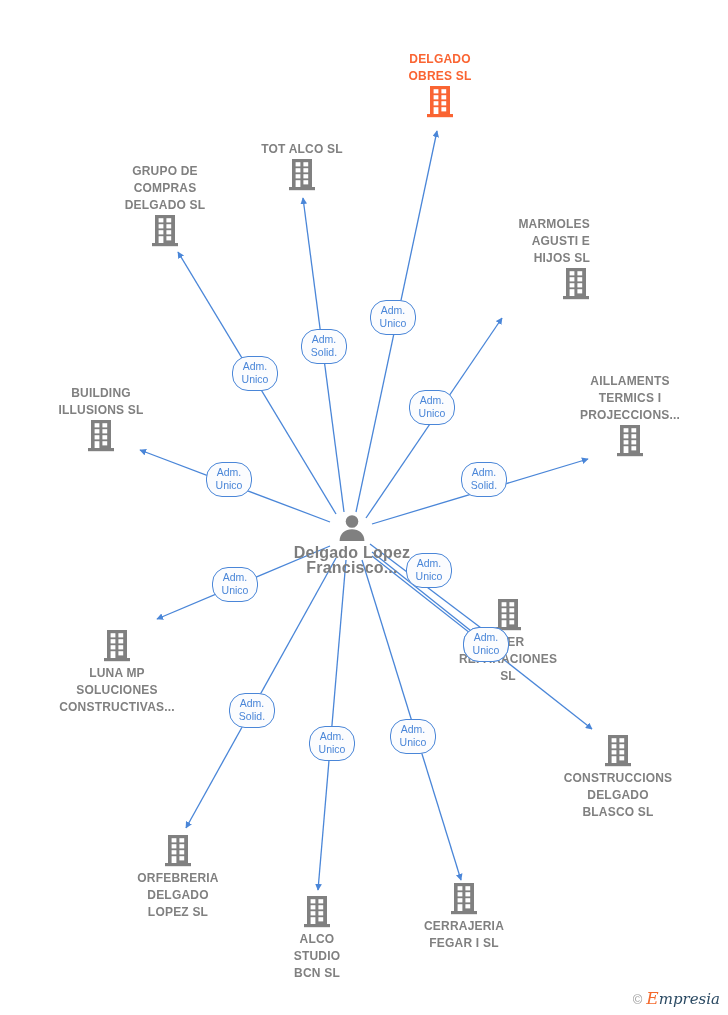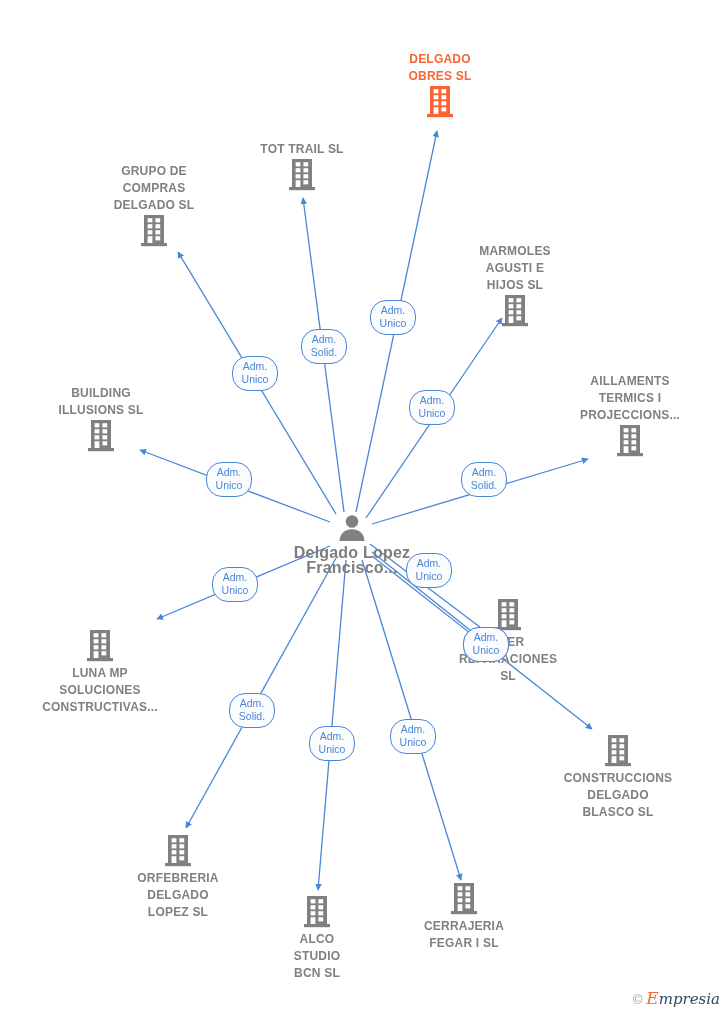--- a/index.html
+++ b/index.html
@@ -134,47 +134,47 @@
             <rect x="1" y="28" width="26" height="3.2" fill="#fa6432"></rect>
             <rect x="7.6" y="3.2" width="4.8" height="4.2" fill="#ffffff"></rect>
             <rect x="15.4" y="3.2" width="4.8" height="4.2" fill="#ffffff"></rect>
             <rect x="7.6" y="9.2" width="4.8" height="4.2" fill="#ffffff"></rect>
             <rect x="15.4" y="9.2" width="4.8" height="4.2" fill="#ffffff"></rect>
             <rect x="7.6" y="15.2" width="4.8" height="4.2" fill="#ffffff"></rect>
             <rect x="15.4" y="15.2" width="4.8" height="4.2" fill="#ffffff"></rect>
             <rect x="7.6" y="21.2" width="4.8" height="6.8" fill="#ffffff"></rect>
             <rect x="15.4" y="21.2" width="4.8" height="4.2" fill="#ffffff"></rect>
           </svg></span></div>
-      <div class="node label-top" style="left: 302px; top: 140px;"><span class="label">TOT TRAIL SL</span><span class="icon"><svg width="28" height="32" viewBox="0 0 28 32">
-            <rect x="4" y="0" width="20" height="28" fill="#808080"></rect>
-            <rect x="1" y="28" width="26" height="3.2" fill="#808080"></rect>
-            <rect x="7.6" y="3.2" width="4.8" height="4.2" fill="#ffffff"></rect>
-            <rect x="15.4" y="3.2" width="4.8" height="4.2" fill="#ffffff"></rect>
-            <rect x="7.6" y="9.2" width="4.8" height="4.2" fill="#ffffff"></rect>
-            <rect x="15.4" y="9.2" width="4.8" height="4.2" fill="#ffffff"></rect>
-            <rect x="7.6" y="15.2" width="4.8" height="4.2" fill="#ffffff"></rect>
-            <rect x="15.4" y="15.2" width="4.8" height="4.2" fill="#ffffff"></rect>
-            <rect x="7.6" y="21.2" width="4.8" height="6.8" fill="#ffffff"></rect>
-            <rect x="15.4" y="21.2" width="4.8" height="4.2" fill="#ffffff"></rect>
-          </svg></span></div>
-      <div class="node label-top" style="left: 154px; top: 162px;"><span class="label">GRUPO DE
+      <div class="node label-top" style="left: 302px; top: 140px;"><span class="label">TOT ALCO SL</span><span class="icon"><svg width="28" height="32" viewBox="0 0 28 32">
+            <rect x="4" y="0" width="20" height="28" fill="#808080"></rect>
+            <rect x="1" y="28" width="26" height="3.2" fill="#808080"></rect>
+            <rect x="7.6" y="3.2" width="4.8" height="4.2" fill="#ffffff"></rect>
+            <rect x="15.4" y="3.2" width="4.8" height="4.2" fill="#ffffff"></rect>
+            <rect x="7.6" y="9.2" width="4.8" height="4.2" fill="#ffffff"></rect>
+            <rect x="15.4" y="9.2" width="4.8" height="4.2" fill="#ffffff"></rect>
+            <rect x="7.6" y="15.2" width="4.8" height="4.2" fill="#ffffff"></rect>
+            <rect x="15.4" y="15.2" width="4.8" height="4.2" fill="#ffffff"></rect>
+            <rect x="7.6" y="21.2" width="4.8" height="6.8" fill="#ffffff"></rect>
+            <rect x="15.4" y="21.2" width="4.8" height="4.2" fill="#ffffff"></rect>
+          </svg></span></div>
+      <div class="node label-top" style="left: 165px; top: 162px;"><span class="label">GRUPO DE
 COMPRAS
 DELGADO  SL</span><span class="icon"><svg width="28" height="32" viewBox="0 0 28 32">
             <rect x="4" y="0" width="20" height="28" fill="#808080"></rect>
             <rect x="1" y="28" width="26" height="3.2" fill="#808080"></rect>
             <rect x="7.6" y="3.2" width="4.8" height="4.2" fill="#ffffff"></rect>
             <rect x="15.4" y="3.2" width="4.8" height="4.2" fill="#ffffff"></rect>
             <rect x="7.6" y="9.2" width="4.8" height="4.2" fill="#ffffff"></rect>
             <rect x="15.4" y="9.2" width="4.8" height="4.2" fill="#ffffff"></rect>
             <rect x="7.6" y="15.2" width="4.8" height="4.2" fill="#ffffff"></rect>
             <rect x="15.4" y="15.2" width="4.8" height="4.2" fill="#ffffff"></rect>
             <rect x="7.6" y="21.2" width="4.8" height="6.8" fill="#ffffff"></rect>
             <rect x="15.4" y="21.2" width="4.8" height="4.2" fill="#ffffff"></rect>
           </svg></span></div>
-      <div class="node label-top" style="left: 515px; top: 242px;"><span class="label">MARMOLES
+      <div class="node label-top" style="left: 515px; top: 215px; text-align: right;"><span class="label">MARMOLES
 AGUSTI E
 HIJOS  SL</span><span class="icon"><svg width="28" height="32" viewBox="0 0 28 32">
             <rect x="4" y="0" width="20" height="28" fill="#808080"></rect>
             <rect x="1" y="28" width="26" height="3.2" fill="#808080"></rect>
             <rect x="7.6" y="3.2" width="4.8" height="4.2" fill="#ffffff"></rect>
             <rect x="15.4" y="3.2" width="4.8" height="4.2" fill="#ffffff"></rect>
             <rect x="7.6" y="9.2" width="4.8" height="4.2" fill="#ffffff"></rect>
             <rect x="15.4" y="9.2" width="4.8" height="4.2" fill="#ffffff"></rect>
             <rect x="7.6" y="15.2" width="4.8" height="4.2" fill="#ffffff"></rect>
             <rect x="15.4" y="15.2" width="4.8" height="4.2" fill="#ffffff"></rect>
@@ -215,21 +215,21 @@
             <rect x="15.4" y="3.2" width="4.8" height="4.2" fill="#ffffff"></rect>
             <rect x="7.6" y="9.2" width="4.8" height="4.2" fill="#ffffff"></rect>
             <rect x="15.4" y="9.2" width="4.8" height="4.2" fill="#ffffff"></rect>
             <rect x="7.6" y="15.2" width="4.8" height="4.2" fill="#ffffff"></rect>
             <rect x="15.4" y="15.2" width="4.8" height="4.2" fill="#ffffff"></rect>
             <rect x="7.6" y="21.2" width="4.8" height="6.8" fill="#ffffff"></rect>
             <rect x="15.4" y="21.2" width="4.8" height="4.2" fill="#ffffff"></rect>
           </svg></span><span class="label">EZER
 REPARACIONES
 SL</span></div>
-      <div class="node label-bottom" style="left: 100px; top: 630px;"><span class="icon"><svg width="28" height="32" viewBox="0 0 28 32">
+      <div class="node label-bottom" style="left: 117px; top: 630px;"><span class="icon"><svg width="28" height="32" viewBox="0 0 28 32">
             <rect x="4" y="0" width="20" height="28" fill="#808080"></rect>
             <rect x="1" y="28" width="26" height="3.2" fill="#808080"></rect>
             <rect x="7.6" y="3.2" width="4.8" height="4.2" fill="#ffffff"></rect>
             <rect x="15.4" y="3.2" width="4.8" height="4.2" fill="#ffffff"></rect>
             <rect x="7.6" y="9.2" width="4.8" height="4.2" fill="#ffffff"></rect>
             <rect x="15.4" y="9.2" width="4.8" height="4.2" fill="#ffffff"></rect>
             <rect x="7.6" y="15.2" width="4.8" height="4.2" fill="#ffffff"></rect>
             <rect x="15.4" y="15.2" width="4.8" height="4.2" fill="#ffffff"></rect>
             <rect x="7.6" y="21.2" width="4.8" height="6.8" fill="#ffffff"></rect>
             <rect x="15.4" y="21.2" width="4.8" height="4.2" fill="#ffffff"></rect>

